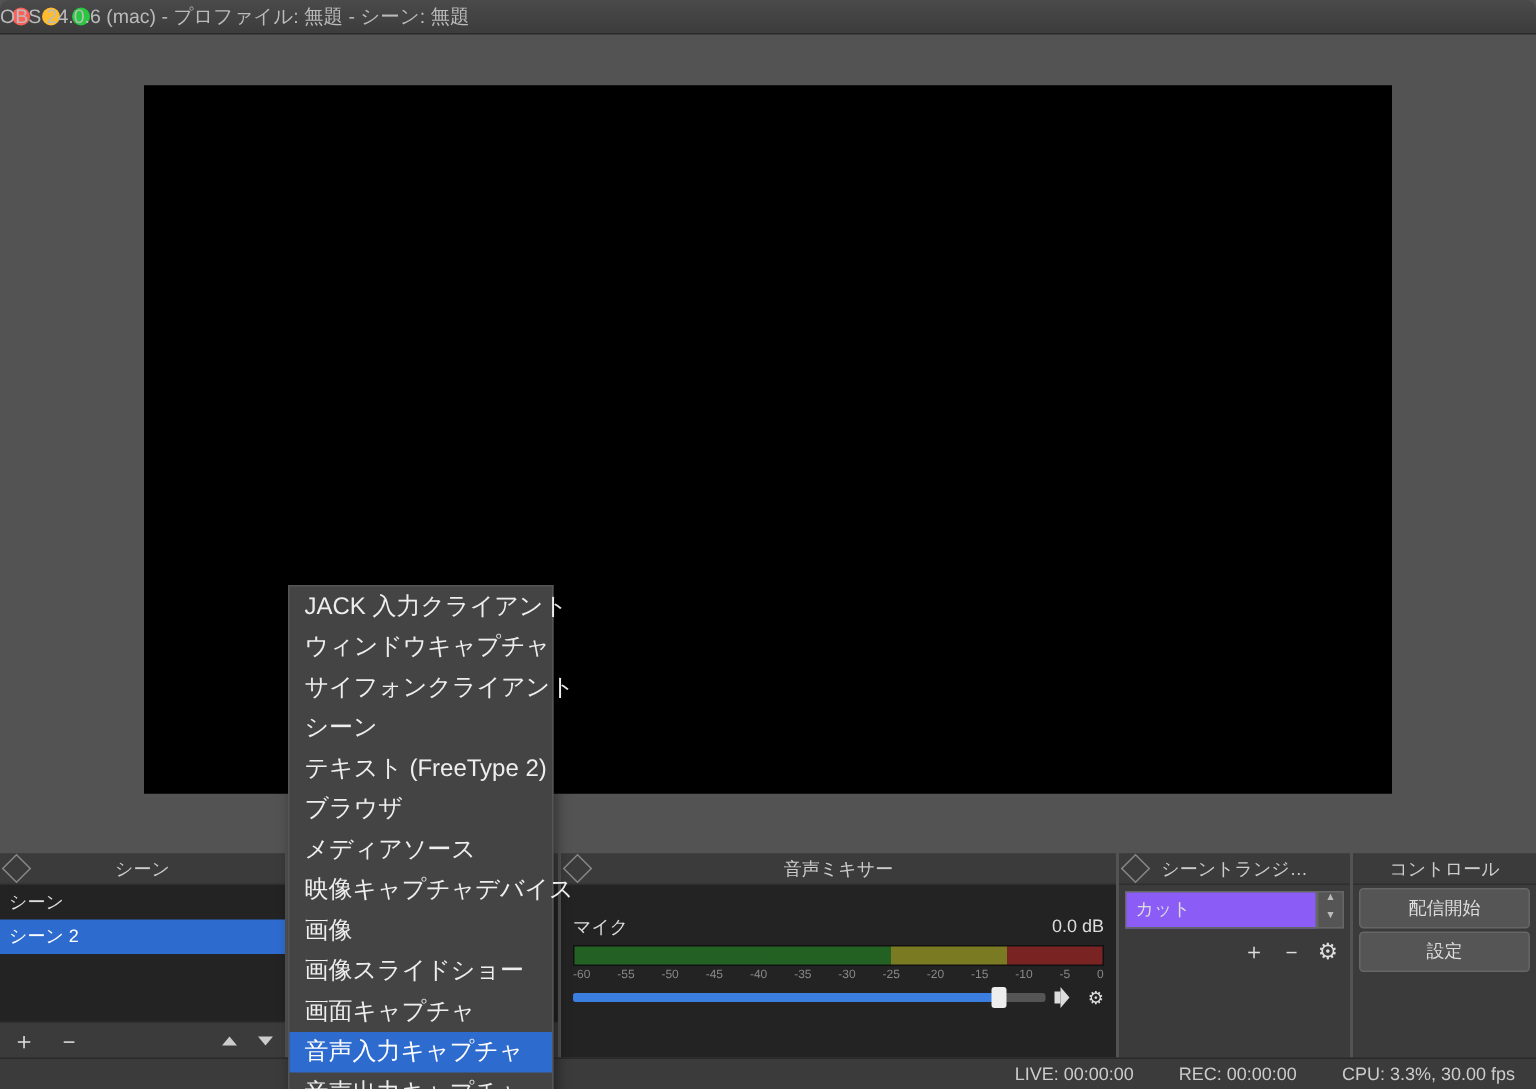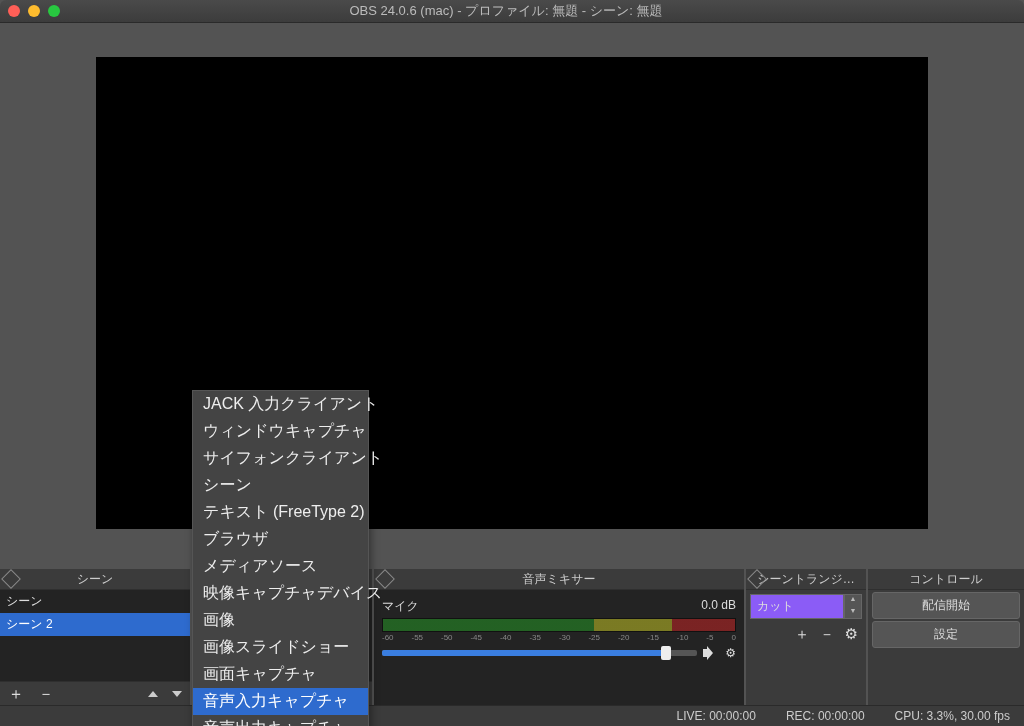--- a/index.html
+++ b/index.html
@@ -3,38 +3,38 @@
 <meta charset="utf-8">
 <style>
 html,body{margin:0;padding:0;width:1024px;height:726px;overflow:hidden;font-family:"Hiragino Kaku Gothic ProN","Meiryo",sans-serif;font-size:12px;color:#ddd;background:#535353}
 .window{width:1024px;height:726px;background:#535353;position:relative;border-radius:6px 6px 0 0;overflow:hidden}
 .titlebar{height:22px;background:linear-gradient(#4a4a4a,#3c3c3c);display:flex;align-items:center;position:relative;border-bottom:1px solid #2a2a2a}
 .traffic{display:flex;gap:8px;margin-left:8px}
 .dot{width:12px;height:12px;border-radius:50%}
 .dot.r{background:#ff5f57}
 .dot.y{background:#febc2e}
 .dot.g{background:#28c840}
-.title{position:absolute;left:0;right:12px;text-align:center;color:#bbb;font-size:13px}
+.title{position:absolute;left:0;right:12px;text-align:left;color:#bbb;font-size:13px}
 .preview-area{height:540px;display:flex;align-items:center;justify-content:center;background:#535353}
 .preview{width:830px;height:470px;background:#000;border:1px solid #000}
 .docks{position:absolute;left:0;right:0;top:569px;bottom:20px;display:flex;gap:2px}
 .dock{background:#3b3b3b;display:flex;flex-direction:column;position:relative}
 .dock.scenes{width:190px}
 .dock.sources{width:180px}
 .dock.mixer{width:370px}
-.dock.trans{width:120px}
+.dock.trans{width:154px}
 .dock.ctrl{flex:1}
 .dock-hdr{height:20px;background:#3b3b3b;display:flex;align-items:center;justify-content:center;color:#ccc;font-size:12px;border-bottom:1px solid #2f2f2f;position:relative}
 .pop{position:absolute;left:4px;width:12px;height:12px;border:1px solid #888;transform:rotate(45deg)}
 .dock-body{flex:1;background:#232323;overflow:hidden;position:relative}
 .list-item{padding:3px 6px;color:#ddd;font-size:12px}
 .list-item.sel{background:#2e6bce;color:#fff}
 .dock-foot{height:24px;background:#3b3b3b;display:flex;align-items:center;gap:14px;padding:0 8px;color:#ccc;font-size:16px;border-top:1px solid #2f2f2f}
 .ico{color:#ddd;cursor:pointer;user-select:none}
-.mixer-row{padding:8px 8px}
+.mixer-row{padding:20px 8px}
 .mixer-top{display:flex;justify-content:space-between;color:#ddd;font-size:12px}
 .meter{height:12px;margin-top:3px;position:relative;background:#1a1a1a;border:1px solid #111}
 .meter .grad{position:absolute;inset:0;background:linear-gradient(90deg,#2b9b2b 0%,#2b9b2b 60%,#c9c92b 60%,#c9c92b 82%,#c92b2b 82%,#c92b2b 100%);opacity:.55}
 .ticks{display:flex;justify-content:space-between;font-size:8px;color:#888;margin-top:1px}
 .slider-row{display:flex;align-items:center;gap:6px;margin-top:4px}
 .slider{flex:1;height:6px;background:#555;position:relative;border-radius:2px}
 .slider .fill{position:absolute;left:0;top:0;bottom:0;background:#3a7ee0;border-radius:2px}
 .thumb{position:absolute;top:-4px;width:10px;height:14px;background:#eee;border-radius:2px}
 .spk{width:16px;height:14px;position:relative}
 .spk::before{content:"";position:absolute;left:0;top:3px;width:4px;height:8px;background:#ddd}

